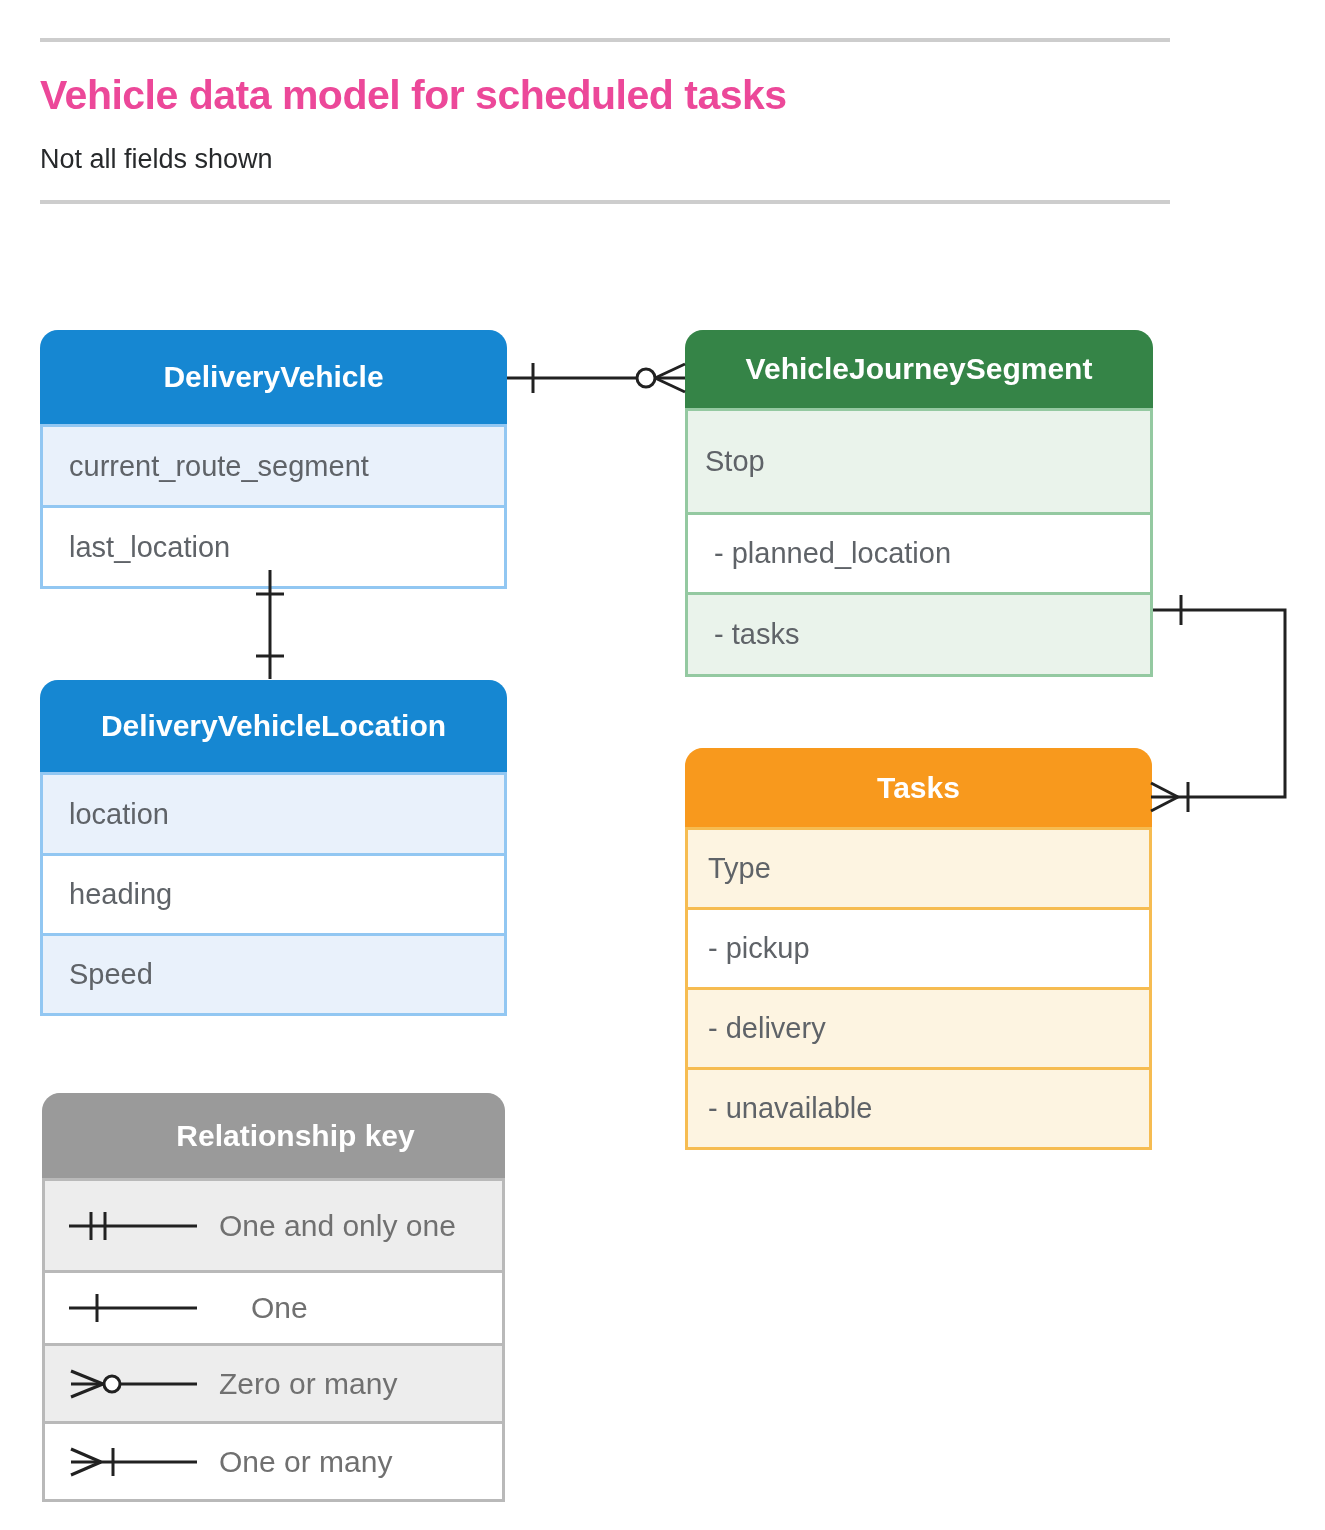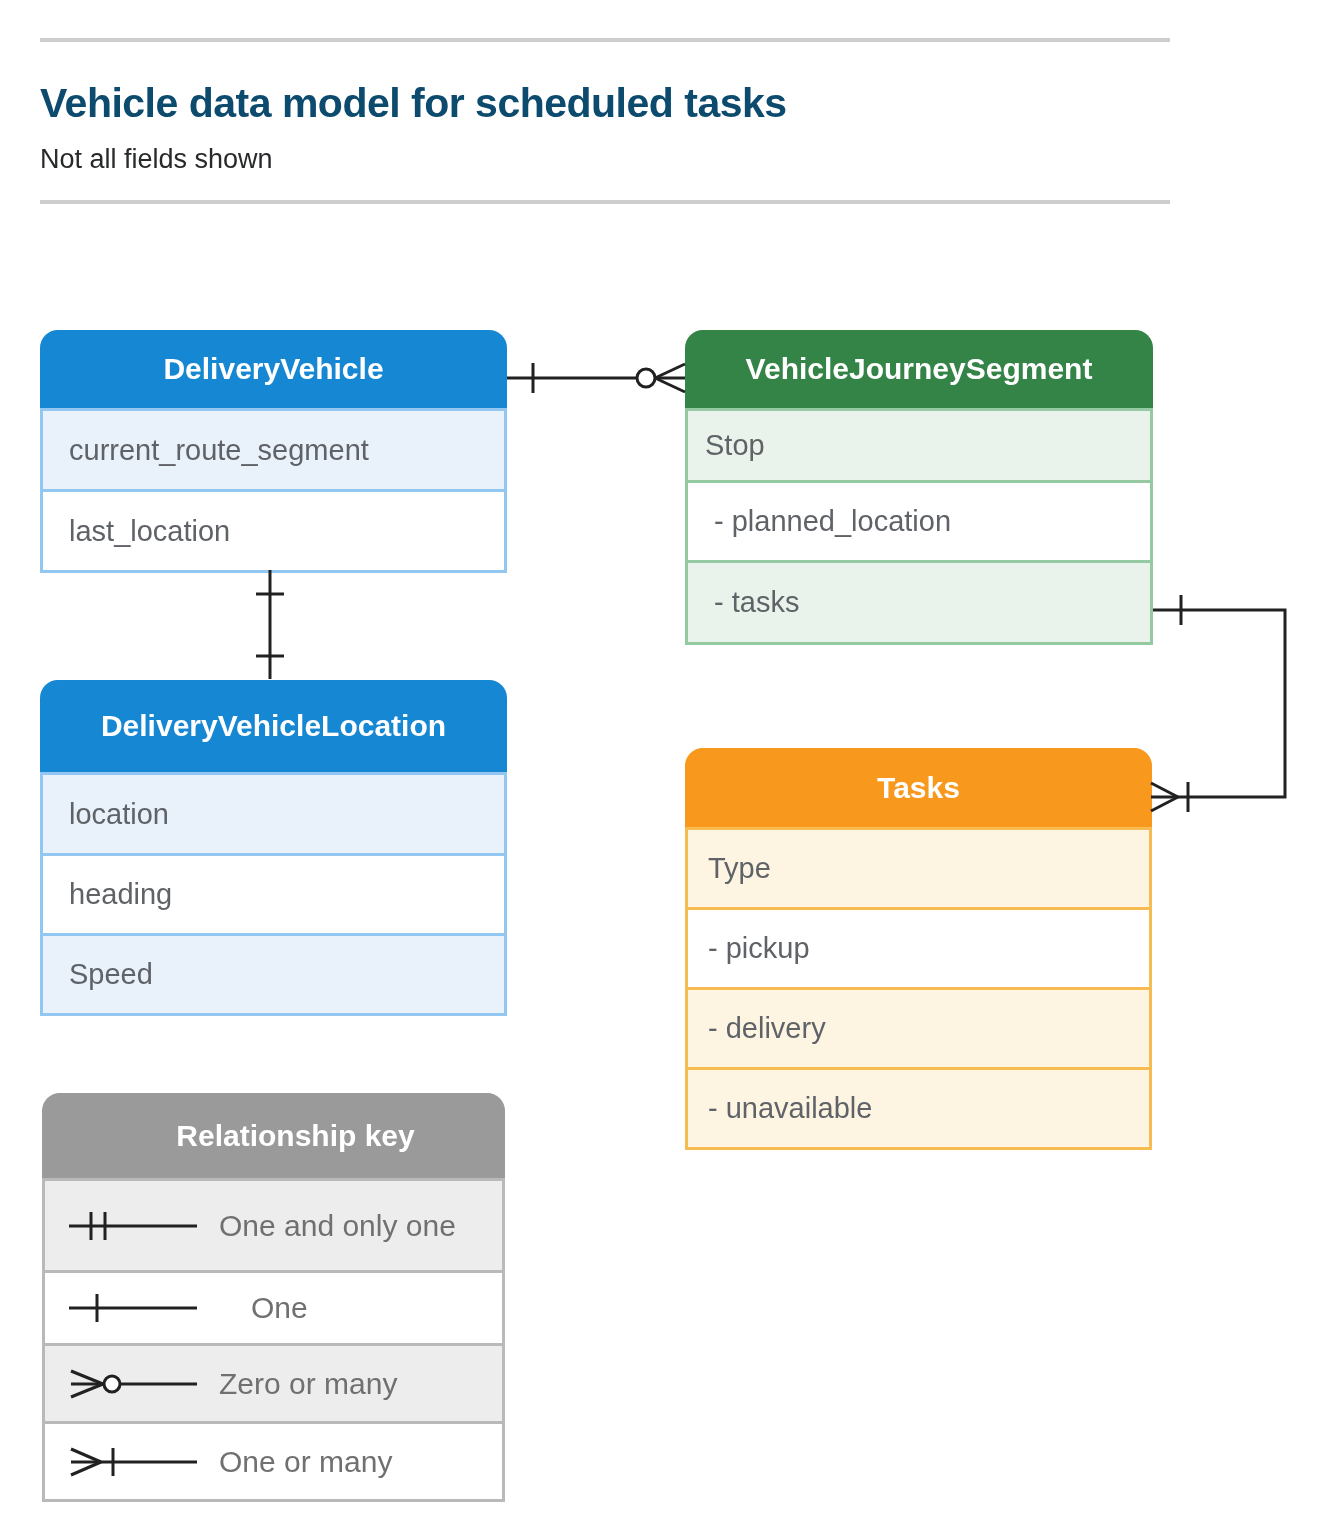--- a/index.html
+++ b/index.html
@@ -1,20 +1,20 @@
 <!DOCTYPE html>
 <html><head>
 <meta charset="utf-8">
 <style>
   html,body{margin:0;padding:0;background:#ffffff;}
   body{font-family:"Liberation Sans","DejaVu Sans",sans-serif;}
   .canvas{position:relative;width:1325px;height:1530px;background:#fff;overflow:hidden;}
 
   .rule{position:absolute;height:4px;background:#cdcdcd;}
-  .page-title{position:absolute;left:40px;top:80px;font-size:41px;font-weight:bold;color:#0c4a6e;letter-spacing:-0.5px;}
+  .page-title{position:absolute;left:40px;top:72px;font-size:41px;font-weight:bold;color:#ec4899;letter-spacing:-0.5px;}
   .page-subtitle{position:absolute;left:40px;top:144px;font-size:27px;color:#27292b;}
 
   
   .entity{position:absolute;border-radius:20px 20px 0 0;box-sizing:border-box;}
   .entity .hd{border-radius:18px 18px 0 0;display:flex;align-items:center;justify-content:center;
     color:#fff;font-weight:bold;font-size:30px;}
   .entity .row{display:flex;align-items:center;padding-left:26px;font-size:29px;color:#5f6368;
     box-sizing:border-box;}
   .row.indent{padding-left:44px;}
 
@@ -56,28 +56,28 @@
 <body>
 
 <div class="canvas" style="--blue: #1687d2; --blue-tint: #e9f1fb; --blue-border: #92c7f2; --green: #358447; --green-tint: #eaf3eb; --green-border: #94c9a1; --orange: #f8991d; --orange-tint: #fdf4e1; --orange-border: #f6bc51; --gray: #9a9a9a; --gray-tint: #ededed; --gray-border: #b9b9b9; --line: #212121;">
 
   <div class="rule" style="left:40px;top:38px;width:1130px;"></div>
   <div class="page-title">Vehicle data model for scheduled tasks</div>
   <div class="page-subtitle">Not all fields shown</div>
   <div class="rule" style="left:40px;top:200px;width:1130px;"></div>
 
   <div class="entity blue" style="left:40px;top:330px;width:467px;">
-    <div class="hd" style="height:78px;">DeliveryVehicle</div>
+    <div class="hd" style="height:94px;">DeliveryVehicle</div>
     <div class="row tint" style="height:81px;">current_route_segment</div>
     <div class="row" style="height:81px;">last_location</div>
   </div>
 
   <div class="entity green" style="left:685px;top:330px;width:468px;">
     <div class="hd" style="height:78px;">VehicleJourneySegment</div>
-    <div class="row tint" style="height:72px;padding-left:17px;">Stop</div>
+    <div class="row tint" style="height:104px;padding-left:17px;">Stop</div>
     <div class="row" style="height:80px;">- planned_location</div>
     <div class="row tint" style="height:82px;">- tasks</div>
   </div>
 
   <div class="entity blue" style="left:40px;top:680px;width:467px;">
     <div class="hd" style="height:92px;text-align:right;">DeliveryVehicleLocation</div>
     <div class="row tint" style="height:81px;">location</div>
     <div class="row" style="height:80px;">heading</div>
     <div class="row tint" style="height:80px;">Speed</div>
   </div>

